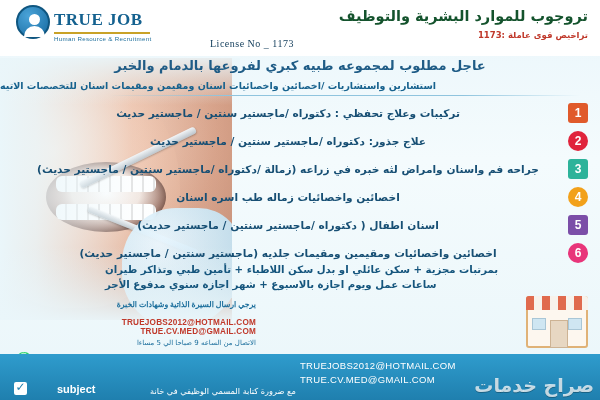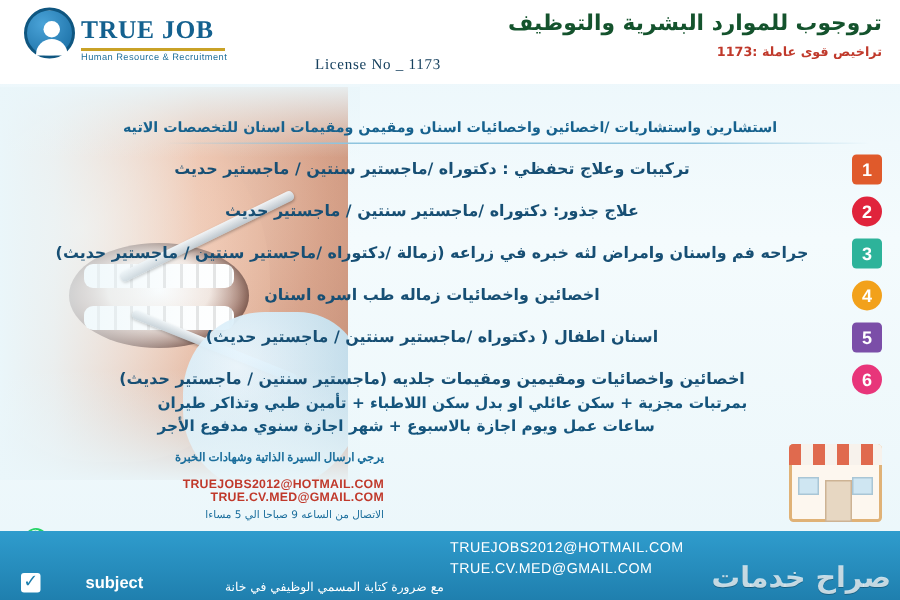--- a/index.html
+++ b/index.html
@@ -125,21 +125,21 @@
   }
 
   
   .headline {
     position: absolute; right: 0; top: 58px; width: 600px;
     text-align: center;
     font-size: 13px; font-weight: bold; color: #1f5c86;
   }
   .subline {
     position: absolute; right: 0; top: 80px; width: 600px;
-    text-align: center;
+    text-align: left;
     font-size: 9.5px; font-weight: bold; color: #17628e;
   }
   .divider {
     position: absolute; left: 110px; top: 95px; width: 470px; height: 1px;
     background: linear-gradient(90deg, rgba(23,98,142,0) 0%, #8fc4de 25%, #8fc4de 75%, rgba(23,98,142,0) 100%);
   }
 
   
   .list {
     position: absolute; right: 8px; top: 100px; width: 584px;
@@ -290,20 +290,21 @@
         <div class="body"></div>
       </div>
       <div class="logo-text">TRUE JOB</div>
       <div class="logo-rule"></div>
       <div class="logo-tag">Human Resource &amp; Recruitment</div>
     </div>
 
     <div class="license">License No _  1173</div>
   </div>
 
+  <div class="headline">عاجل مطلوب لمجموعه طبيه كبري لفروعها بالدمام والخبر</div>
   <div class="subline">استشارين واستشاريات /اخصائين واخصائيات اسنان   ومقيمن ومقيمات اسنان للتخصصات الاتيه</div>
   <div class="divider"></div>
 
   <div class="list">
 
     <div class="row">
       <div class="num sq" style="background:#e05a2b">1</div>
       <div class="row-text">تركيبات وعلاج تحفظي : دكتوراه /ماجستير سنتين / ماجستير حديث</div>
     </div>
 

